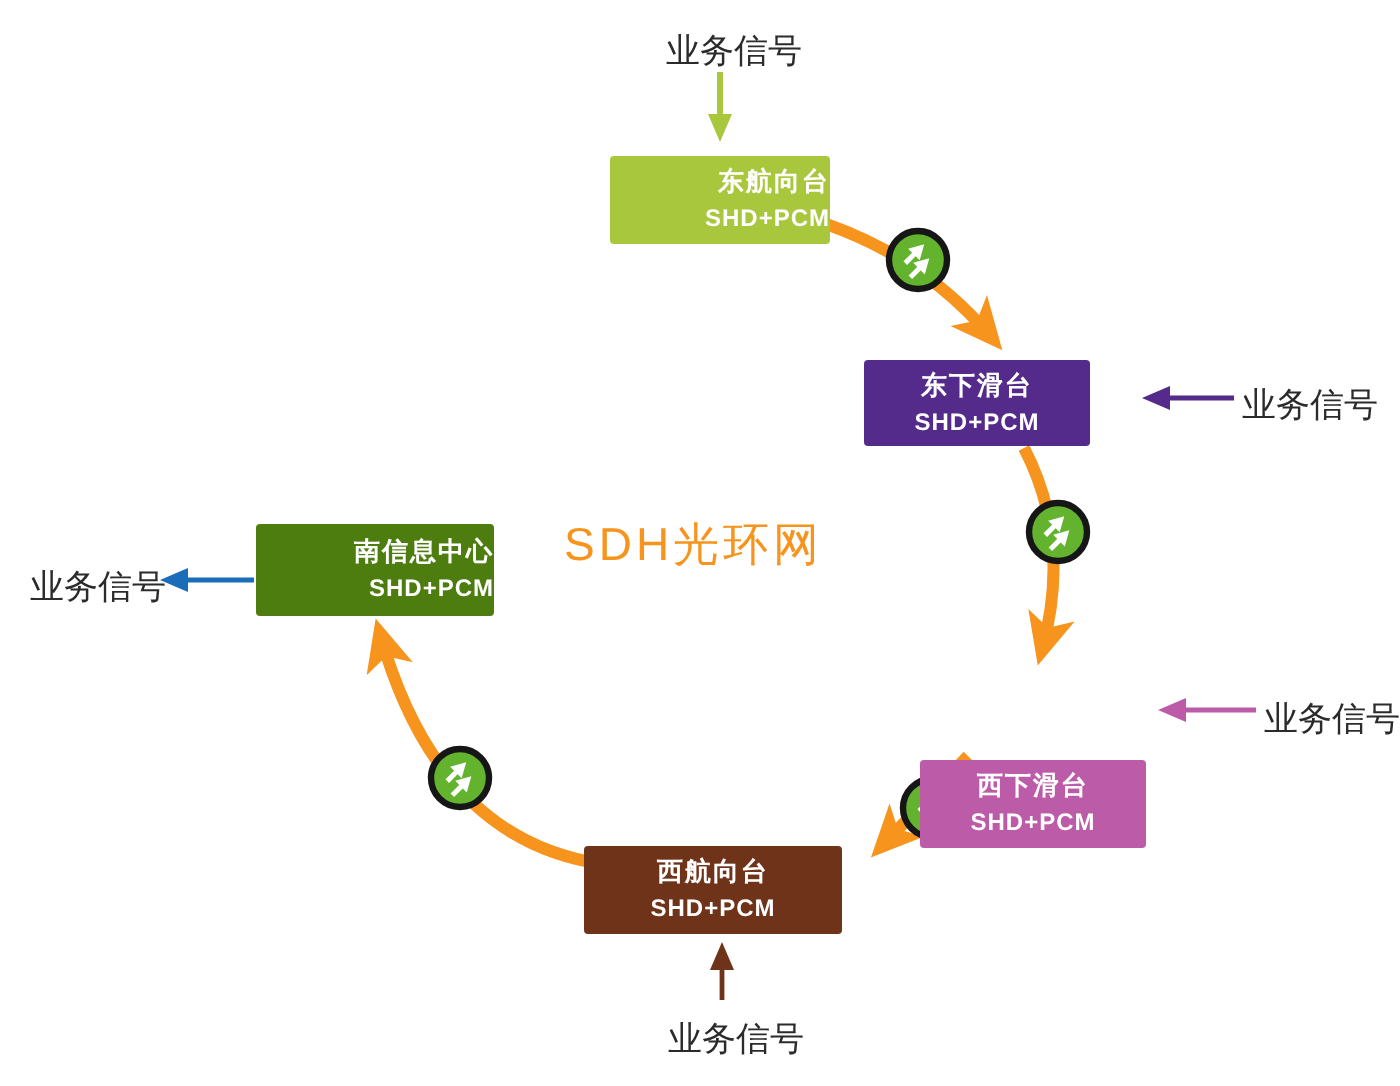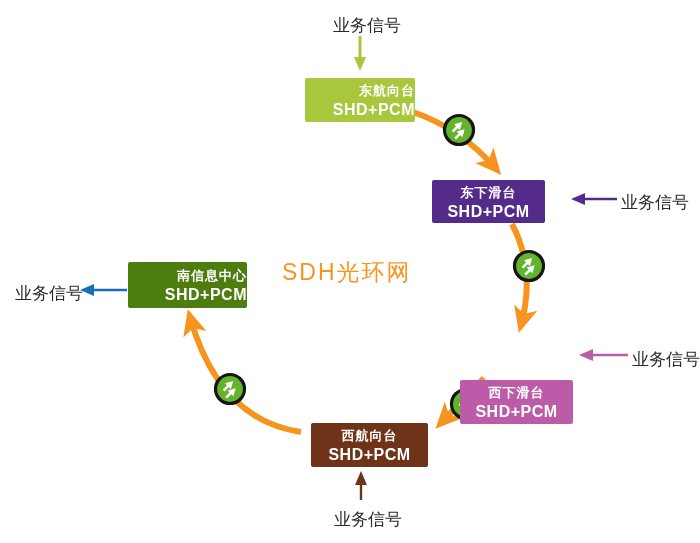--- a/index.html
+++ b/index.html
@@ -1,25 +1,25 @@
 <!DOCTYPE html>
 <html style="--ring: #f7941d; --repeater-fill: #63b32e; --repeater-border: #161616; --title: #f7941d; --label-text: #2b2b2b; --background: #ffffff; --node-east-azimuth: #a9c73c; --node-east-glide: #542a8a; --node-west-glide: #bc5ca8; --node-west-azimuth: #6e3319; --node-south-info: #1a6db8;"><head>
 <meta charset="utf-8">
 <style>
   html,body{margin:0;padding:0;}
   body{font-family:"Liberation Sans","DejaVu Sans",sans-serif;background:var(--background,#fff);}
   .stage{position:relative;width:700px;height:543px;background:var(--background,#fff);overflow:hidden;}
   .layer{position:absolute;left:0;top:0;pointer-events:none;}
   .node{position:absolute;border-radius:2px;color:#fff;text-align:center;display:flex;flex-direction:column;justify-content:center;z-index:2;}
   .node .l1{font-size:13px;font-weight:bold;letter-spacing:1px;line-height:19px;}
-  .node .l2{font-size:16px;font-weight:bold;letter-spacing:0.5px;line-height:19px;}
+  .node .l2{font-size:12px;font-weight:bold;letter-spacing:0.5px;line-height:19px;}
   .node-east-azimuth{left:305px;top:78px;width:110px;height:44px;text-align:right;}
   .node-east-glide{left:432px;top:180px;width:113px;height:43px;}
   .node-west-glide{left:460px;top:333px;width:113px;height:44px;}
-  .node-west-azimuth{left:311px;top:423px;width:117px;height:44px;}
+  .node-west-azimuth{left:292px;top:423px;width:129px;height:44px;}
   .node-south-info{left:128px;top:262px;width:119px;height:46px;}
   .sig-label{position:absolute;font-size:17px;color:var(--label-text,#2b2b2b);z-index:2;white-space:nowrap;}
   .sig-top-label{left:333px;top:14px;}
   .sig-ru-label{left:621px;top:191px;}
   .sig-rl-label{left:632px;top:348px;}
   .sig-bottom-label{left:334px;top:508px;}
   .sig-left-label{left:15px;top:282px;}
   .title{position:absolute;left:282px;top:257px;font-size:23px;letter-spacing:2px;color:var(--title,#f7941d);z-index:1;white-space:nowrap;}
   
   .ring-path{fill:none;stroke:var(--ring,#f7941d);stroke-width:6;}

